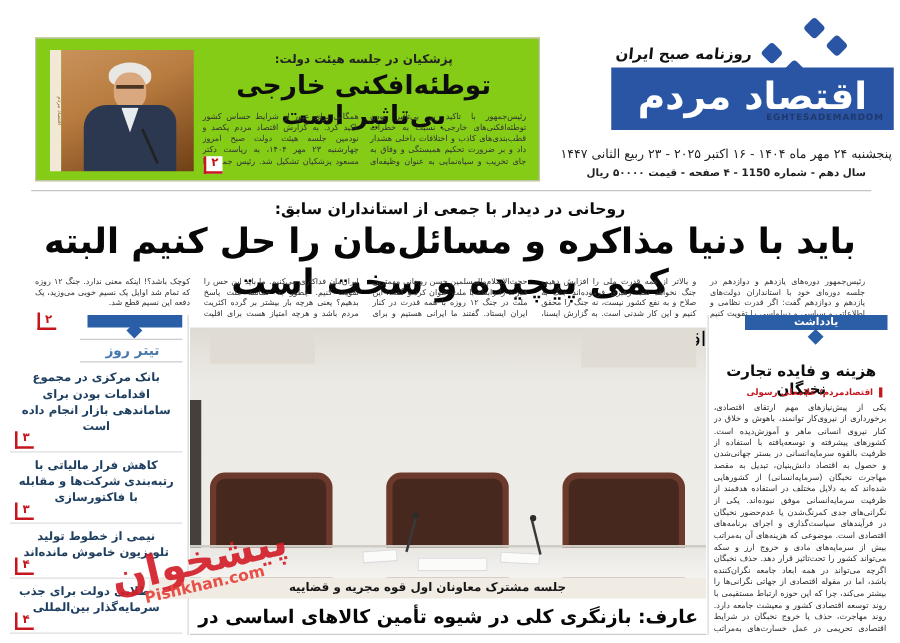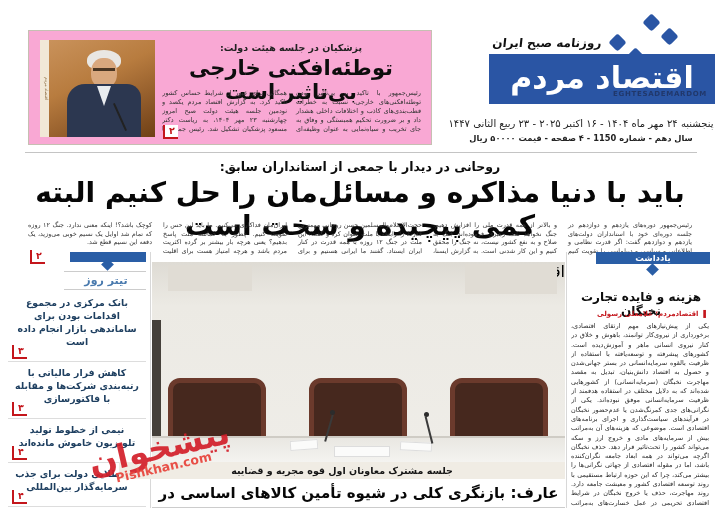--- a/index.html
+++ b/index.html
@@ -2,21 +2,21 @@
 <html lang="fa" dir="rtl"><head>
 <meta charset="utf-8">
 <style>
   * { margin:0; padding:0; box-sizing:border-box; }
   html,body { width:720px; height:514px; background:#fff; }
   body { font-family:"DejaVu Sans","Liberation Sans",sans-serif; direction:rtl; }
   #paper { position:relative; width:720px; height:514px; background:#fff; overflow:hidden; }
 
   
   #topbox { position:absolute; left:28px; top:30px; width:404px; height:115px;
-            border:1px solid #c6bfb2; background:#f9a8d4;text-decoration:underline; }
+            border:1px solid #c6bfb2; background:#84cc16;text-decoration:underline; }
   .tcredit { position:absolute; left:11px; top:9px; width:9px; height:97px; background:#f1e8d7;
              writing-mode:vertical-rl; font-size:4.5px; color:#8a6a3f; text-align:center; overflow:hidden; }
   .tphoto { position:absolute; left:20px; top:9px; width:106px; height:97px; overflow:hidden;
             background:linear-gradient(155deg,#c9925b 0%,#b87c3f 40%,#8a5526 78%,#6f4015 100%); }
   .tp-hair { position:absolute; left:38px; top:10px; width:34px; height:20px; background:#e9e7e3; border-radius:50% 50% 40% 40%; }
   .tp-face { position:absolute; left:42px; top:18px; width:26px; height:30px; background:#d9a87e; border-radius:45%; }
   .tp-glasses { position:absolute; left:44px; top:28px; width:22px; height:3px; background:#4a3623; }
   .tp-body { position:absolute; left:18px; top:44px; width:74px; height:53px; background:#2c3750; border-radius:18px 14px 0 0; }
   .tp-shirt { position:absolute; left:48px; top:46px; width:14px; height:20px; background:#e9ecef;
               clip-path:polygon(0 0,100% 0,50% 100%); }

